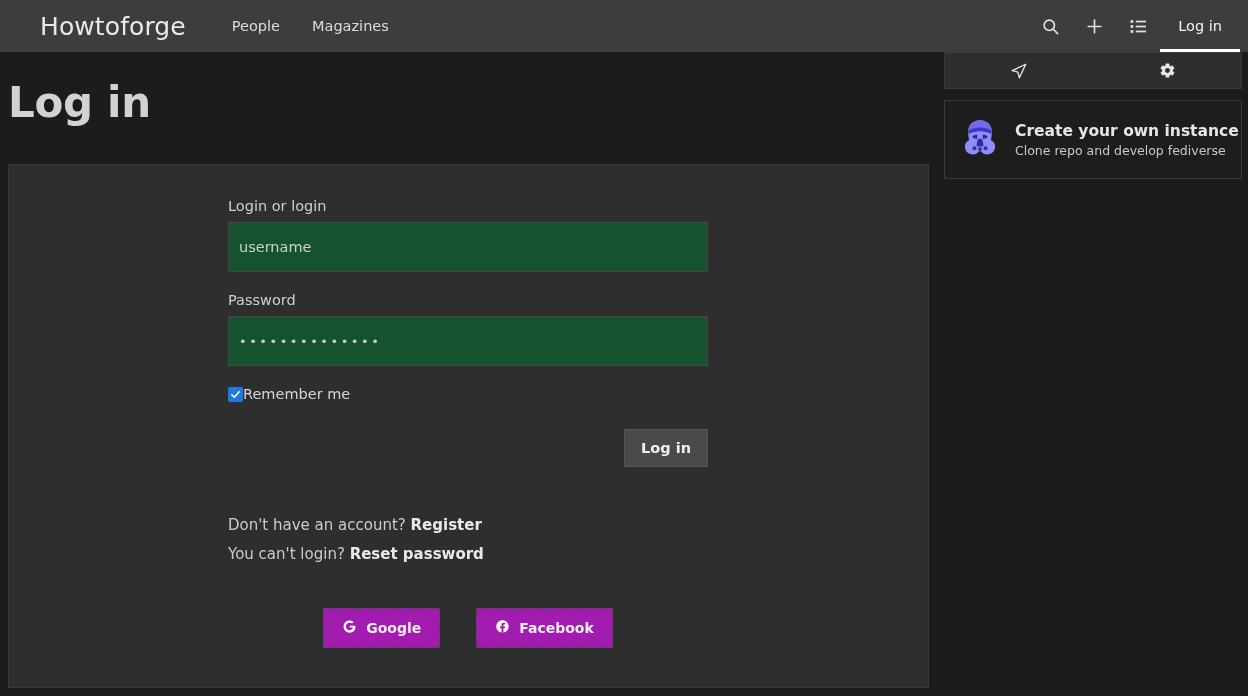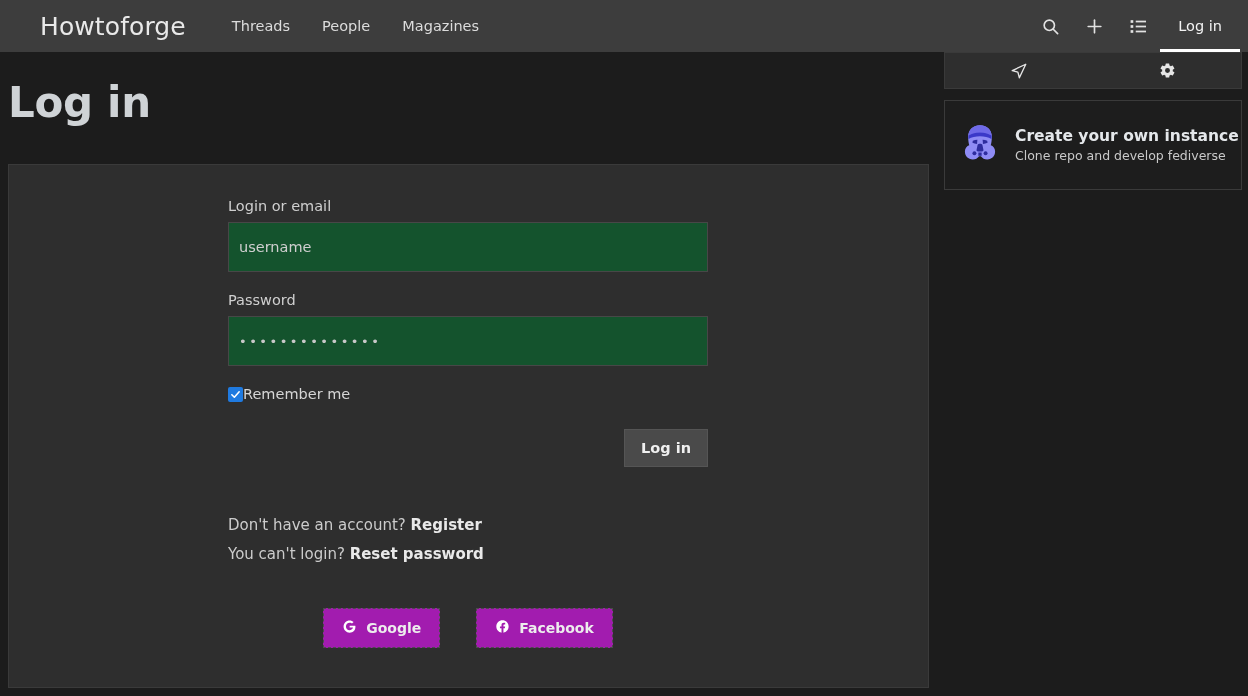--- a/index.html
+++ b/index.html
@@ -224,21 +224,21 @@
     justify-content: center;
     height: 100%;
     color: #e6e6e6;
   }
 
   .side-card {
     position: absolute;
     left: 944px;
     top: 100px;
     width: 298px;
-    height: 90px;
+    height: 79px;
     background: #1d1d1d;
     border: 1px solid #3a3a3a;
     display: flex;
     align-items: center;
     padding: 0 14px;
     gap: 14px;
   }
   .card-text { display: flex; flex-direction: column; gap: 3px; }
   .card-title {
     font-size: 15.5px;
@@ -252,21 +252,20 @@
     white-space: nowrap;
   }
 </style>
 </head>
 <body>
 
 <div class="topbar">
   <div class="brand">Howtoforge</div>
 
   <div class="nav-links">
-    <a class="nav-link">Threads</a>
     <a class="nav-link">People</a>
     <a class="nav-link">Magazines</a>
   </div>
 
   <div class="nav-right">
     <div class="icon-btn">
       <svg width="19" height="19" viewBox="0 0 24 24" fill="none" stroke="currentColor" stroke-width="2.1" stroke-linecap="round">
         <circle cx="10.5" cy="10.5" r="6.5"></circle>
         <line x1="15.5" y1="15.5" x2="21" y2="21"></line>
       </svg>
@@ -290,21 +289,21 @@
     <a class="login-tab">Log in</a>
   </div>
 </div>
 
 <h1 class="page-title">Log in</h1>
 
 <div class="content-panel">
   <div class="form-wrap">
 
     <div class="field-block">
-      <label class="field-label">Login or email</label>
+      <label class="field-label">Login or login</label>
       <input class="text-input" type="text" value="username" style="">
     </div>
 
     <div class="field-block">
       <label class="field-label">Password</label>
       <input class="text-input pw-dots" type="text" value="••••••••••••••" style="">
     </div>
 
     <div class="remember-row">
       <span class="cbox">

